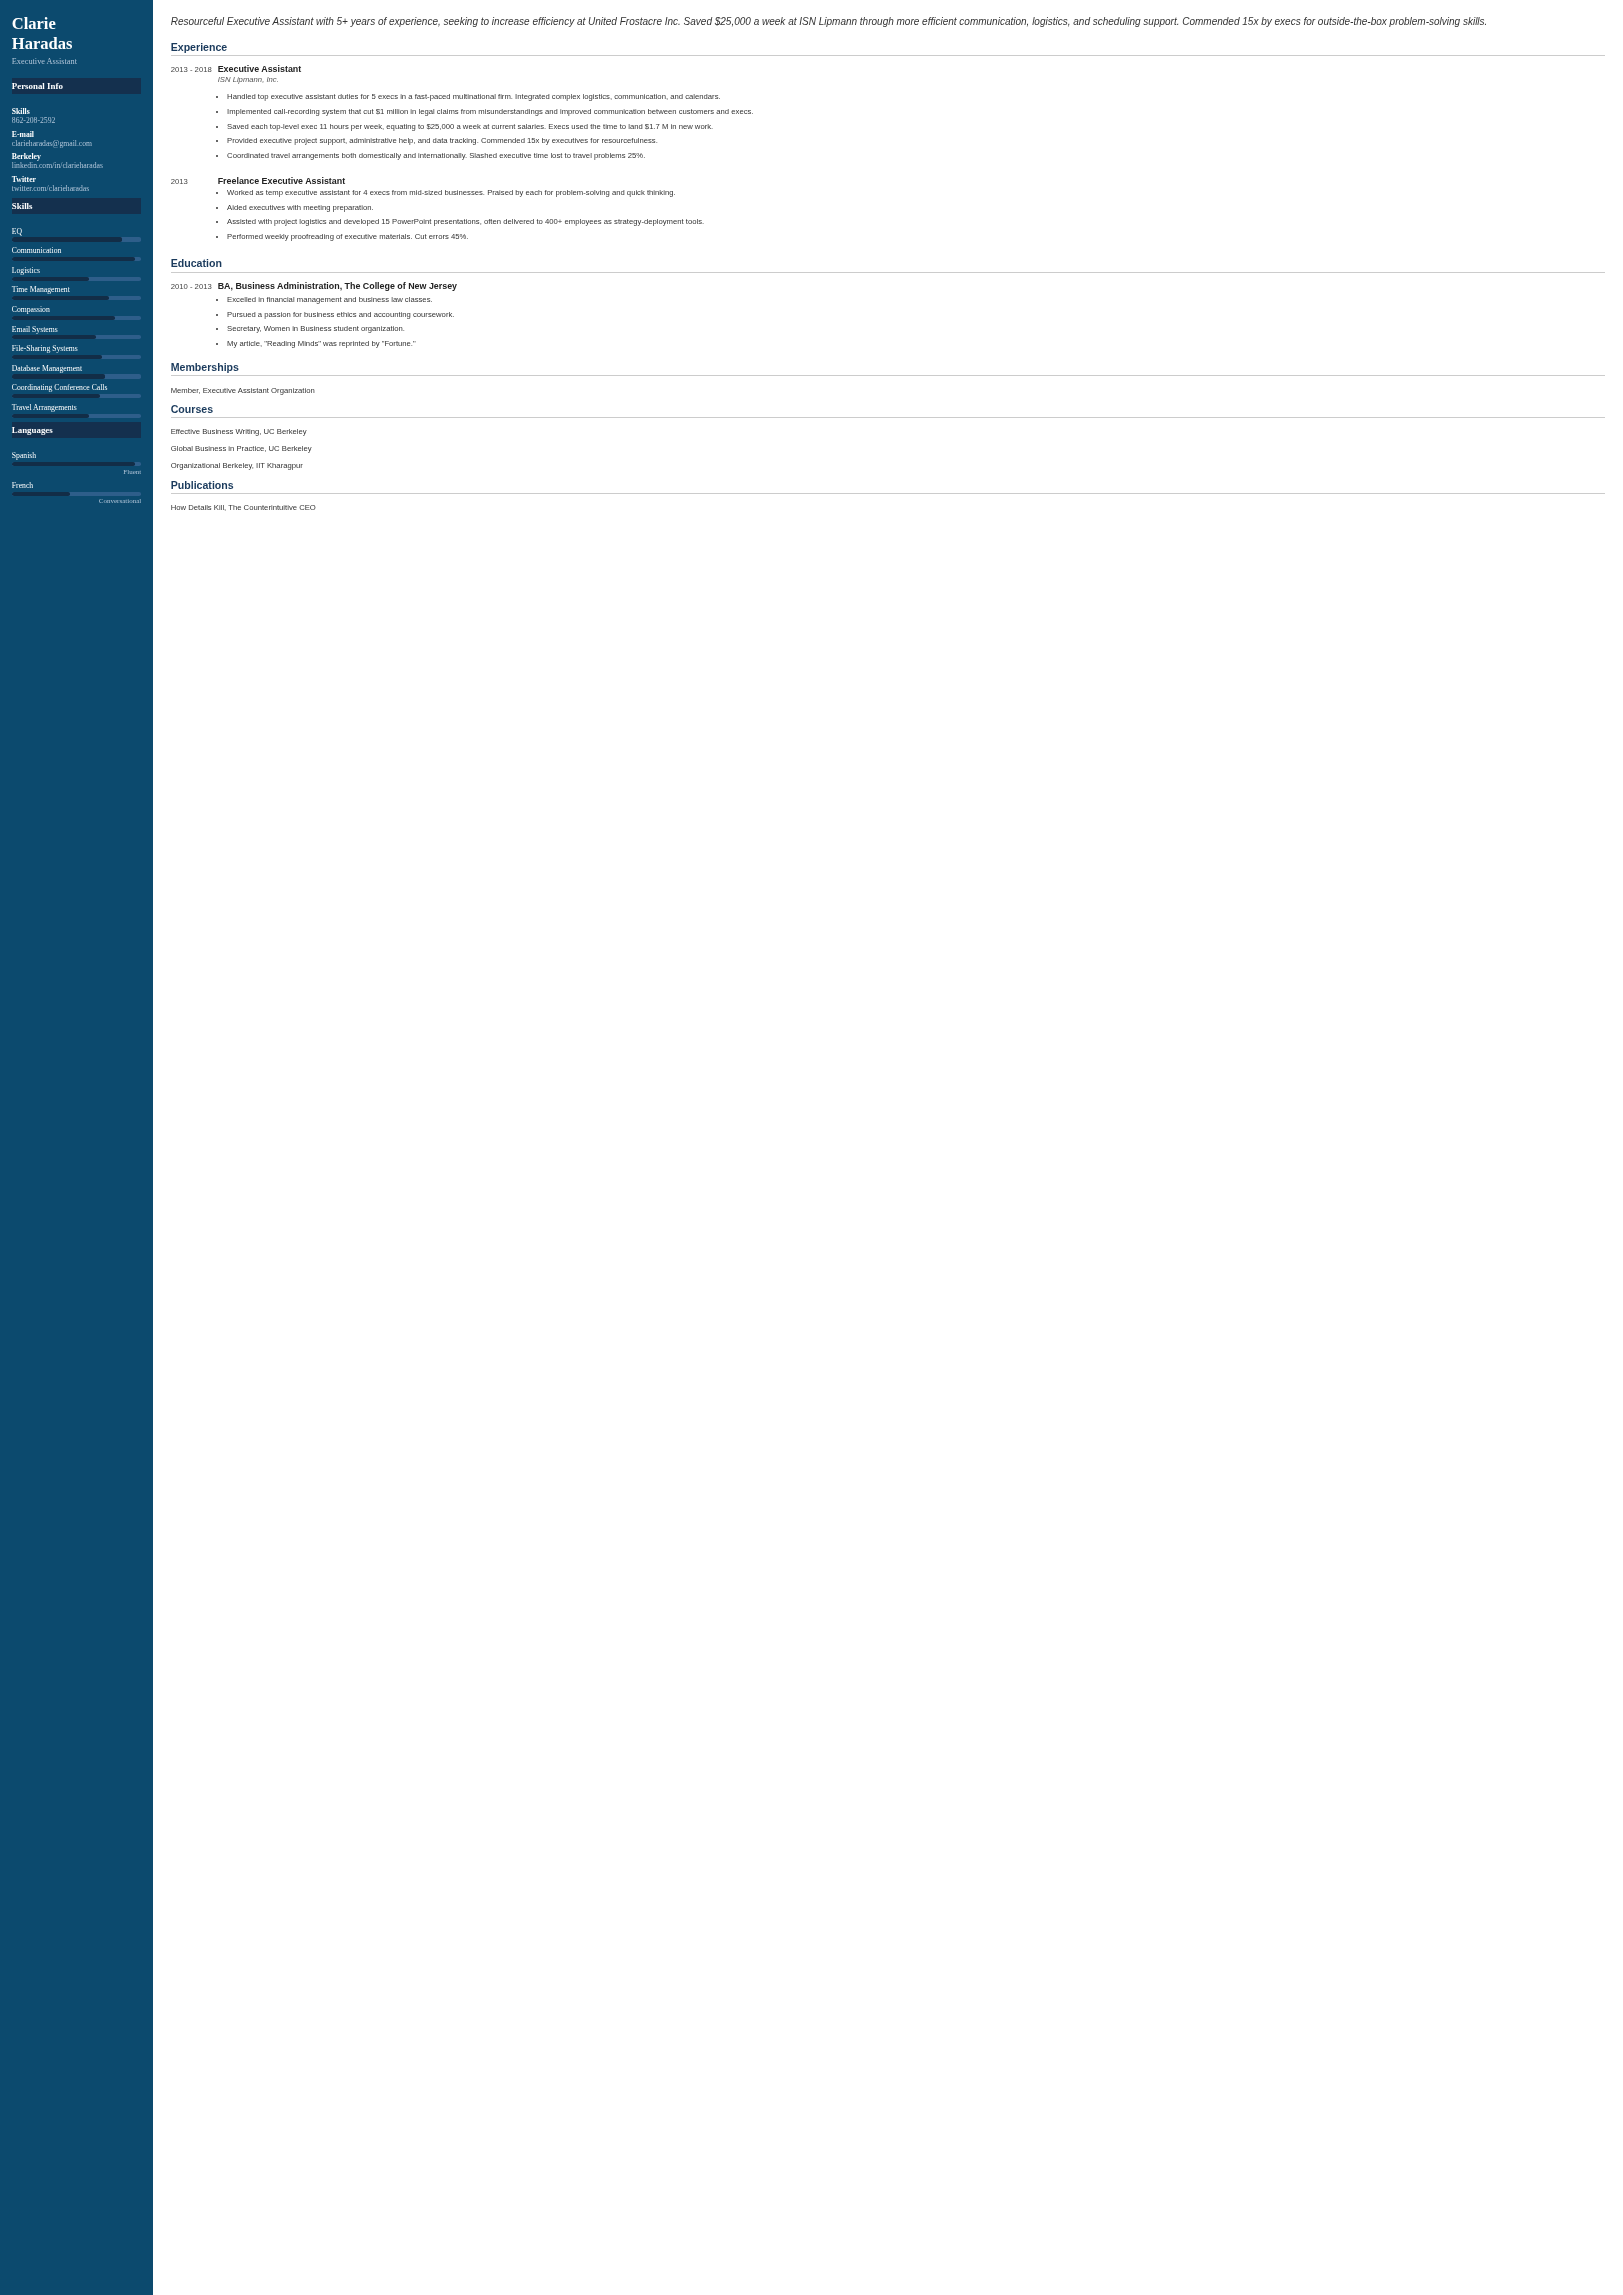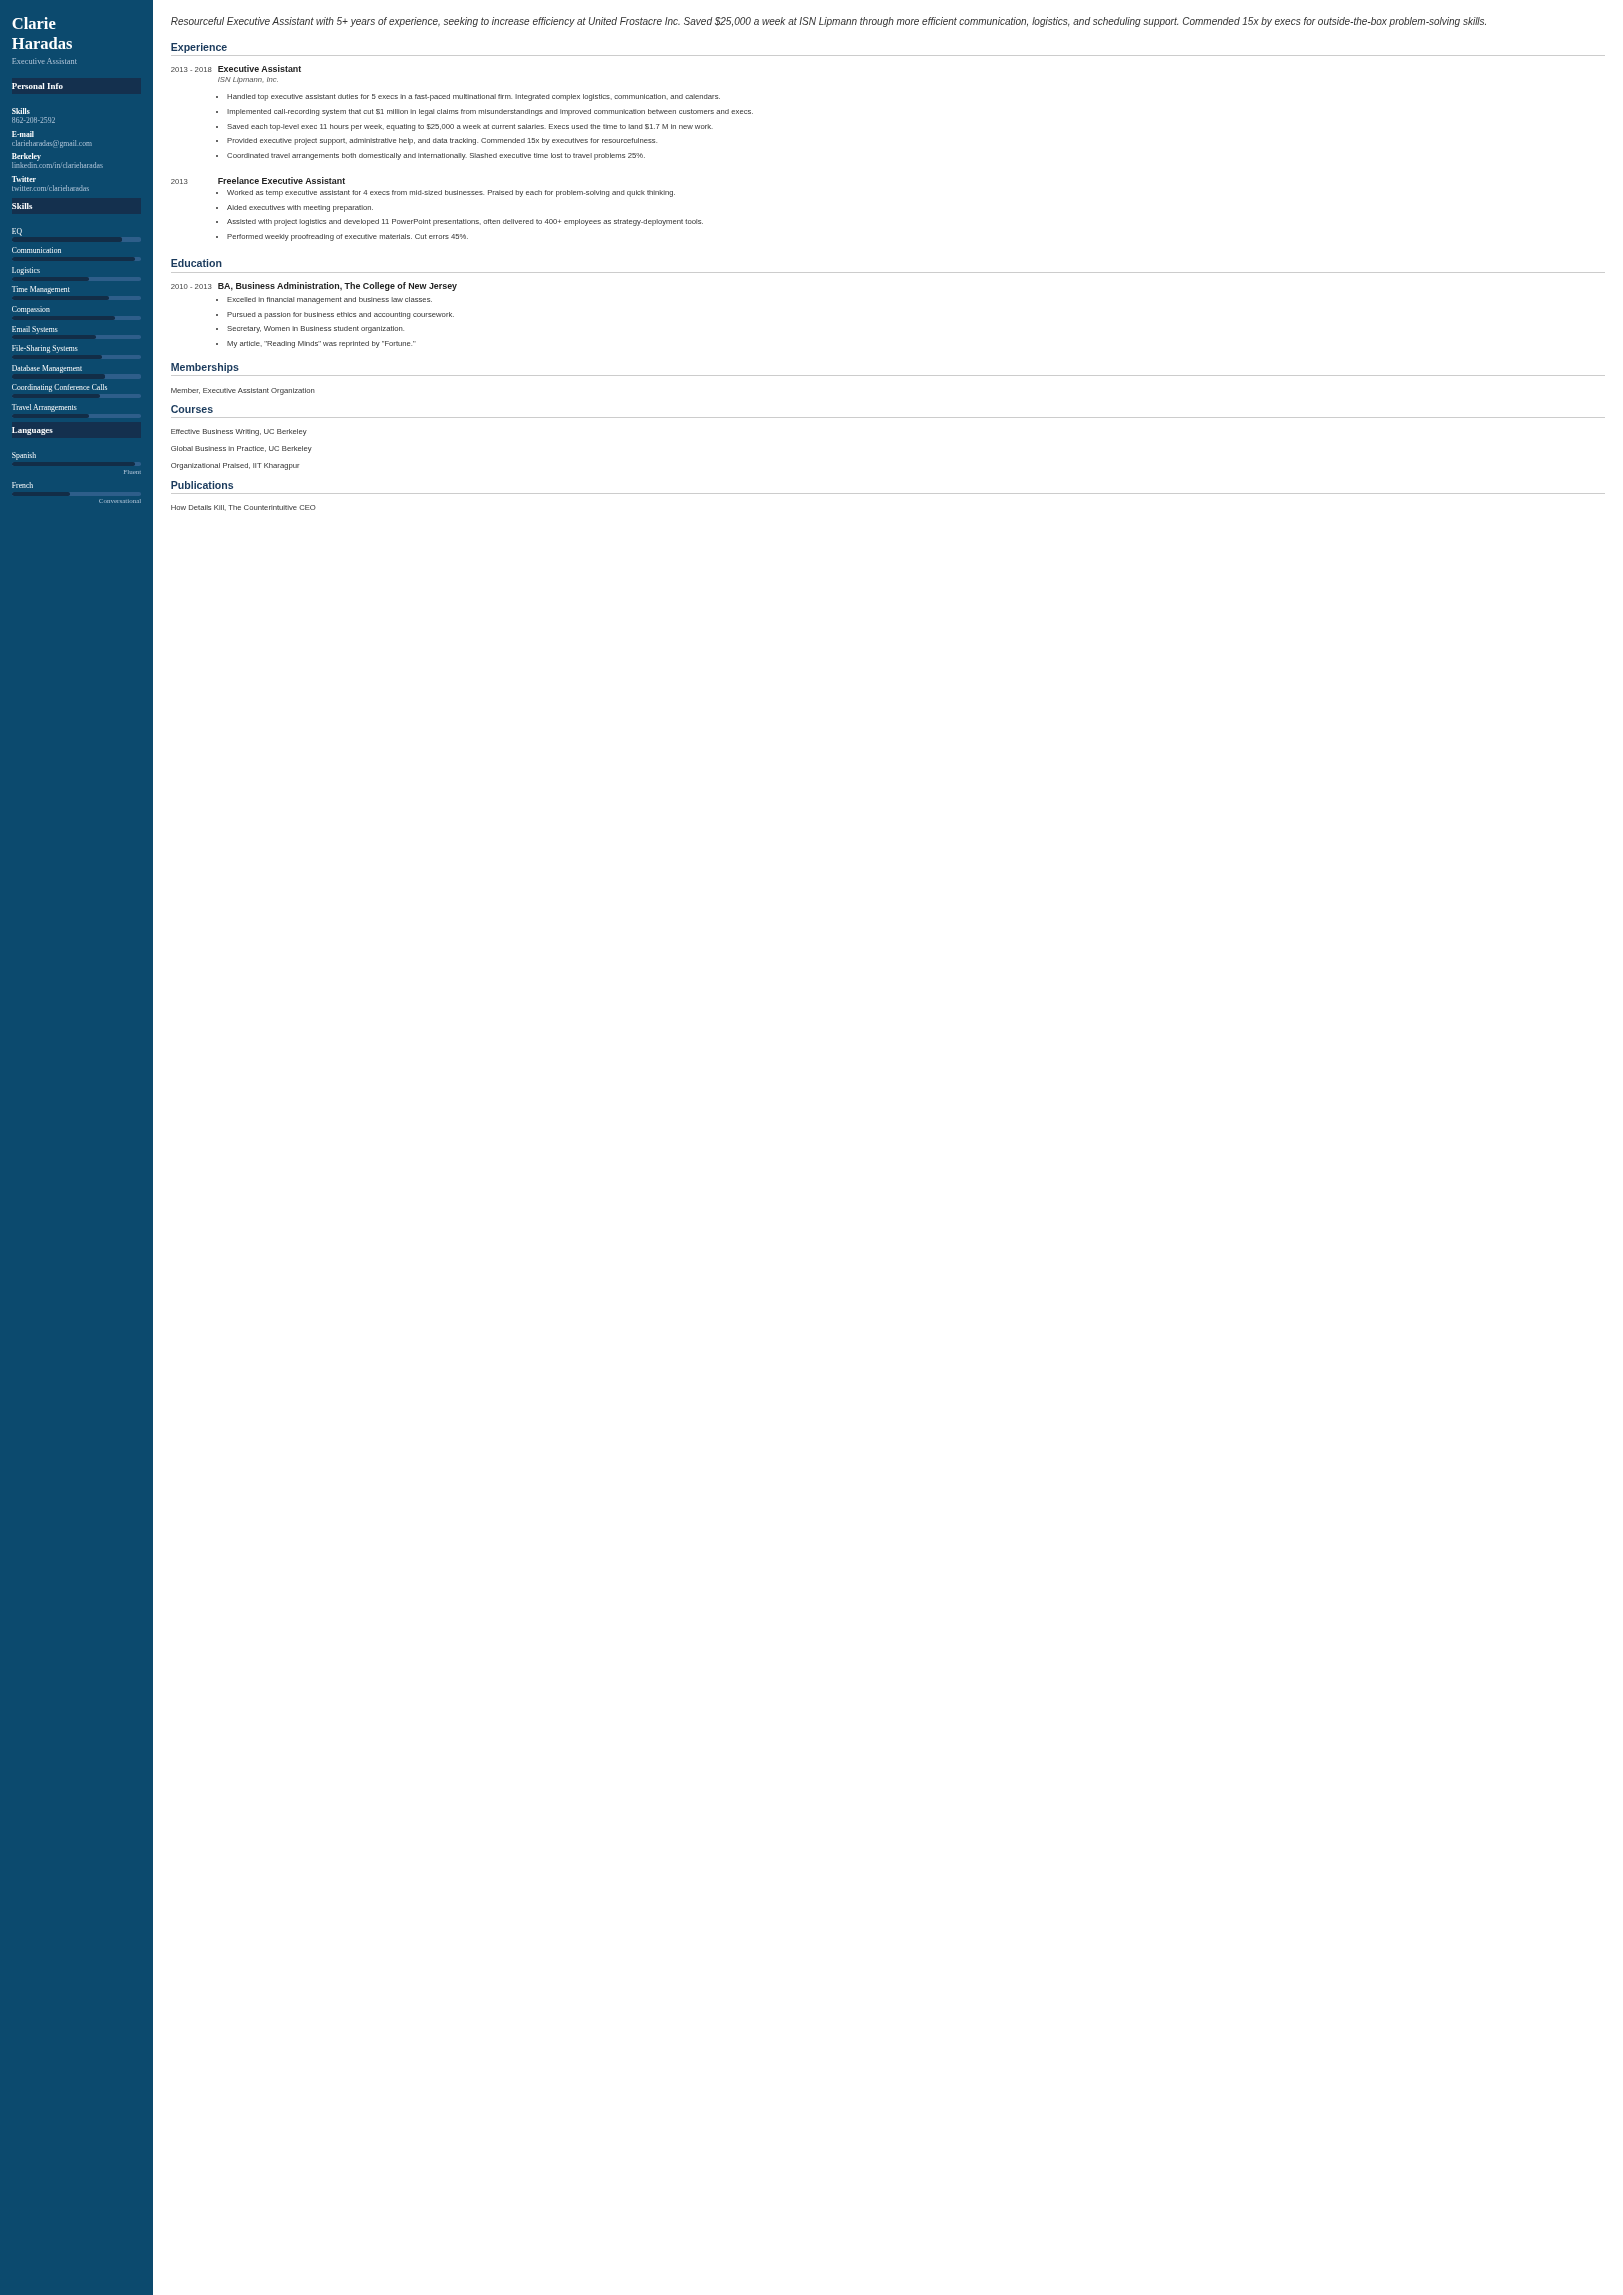--- a/index.html
+++ b/index.html
@@ -331,21 +331,21 @@
     </div>
   </div>
       <div class="experience-entry">
     <div class="exp-date">2013</div>
     <div class="exp-details">
       <div class="exp-job-title">Freelance Executive Assistant</div>
 
       <ul class="exp-bullets">
             <li>Worked as temp executive assistant for 4 execs from mid-sized businesses. Praised by each for problem-solving and quick thinking.</li>
             <li>Aided executives with meeting preparation.</li>
-            <li>Assisted with project logistics and developed 11 PowerPoint presentations, often delivered to 400+ employees as strategy-deployment tools.</li>
+            <li>Assisted with project logistics and developed 15 PowerPoint presentations, often delivered to 400+ employees as strategy-deployment tools.</li>
             <li>Performed weekly proofreading of executive materials. Cut errors 45%.</li>
           </ul>
     </div>
   </div>
     </div>
 
   <div class="section-title">Education</div>
   <div id="education-entries">
       <div class="edu-entry">
     <div class="edu-date">2010 - 2013</div>
@@ -374,21 +374,21 @@
       <div class="courses-entry">
     <div class="entry-indent"></div>
     <div class="entry-text">Effective Business Writing, UC Berkeley</div>
   </div>
       <div class="courses-entry">
     <div class="entry-indent"></div>
     <div class="entry-text">Global Business in Practice, UC Berkeley</div>
   </div>
       <div class="courses-entry">
     <div class="entry-indent"></div>
-    <div class="entry-text">Organizational Praised, IIT Kharagpur</div>
+    <div class="entry-text">Organizational Berkeley, IIT Kharagpur</div>
   </div>
     </div>
 
   <div class="section-title">Publications</div>
   <div id="publications-entries">
       <div class="publications-entry">
     <div class="entry-indent"></div>
     <div class="entry-text">How Details Kill, The Counterintuitive CEO</div>
   </div>
     </div>

